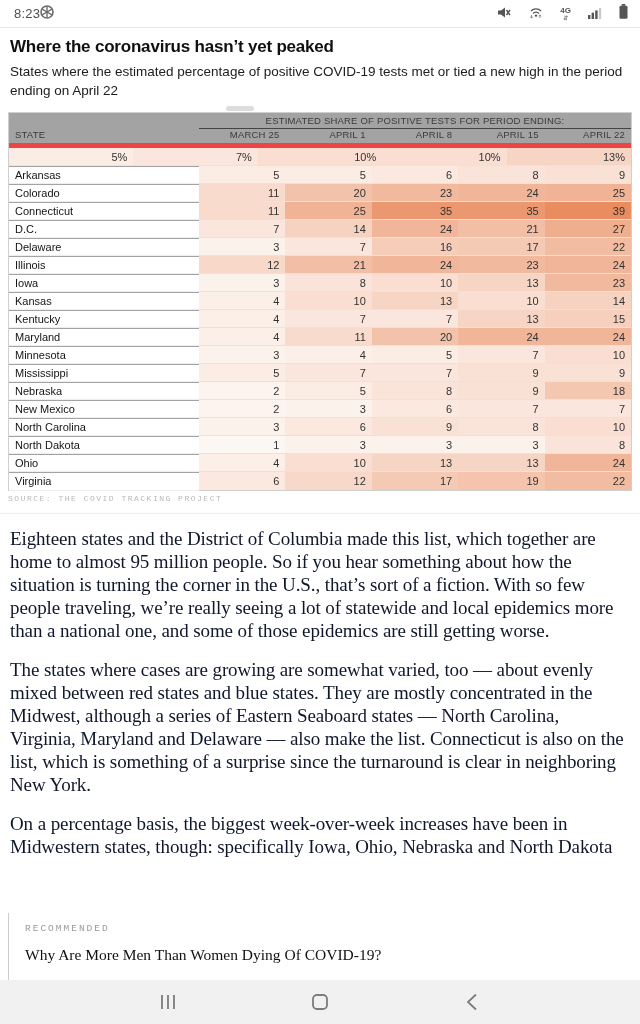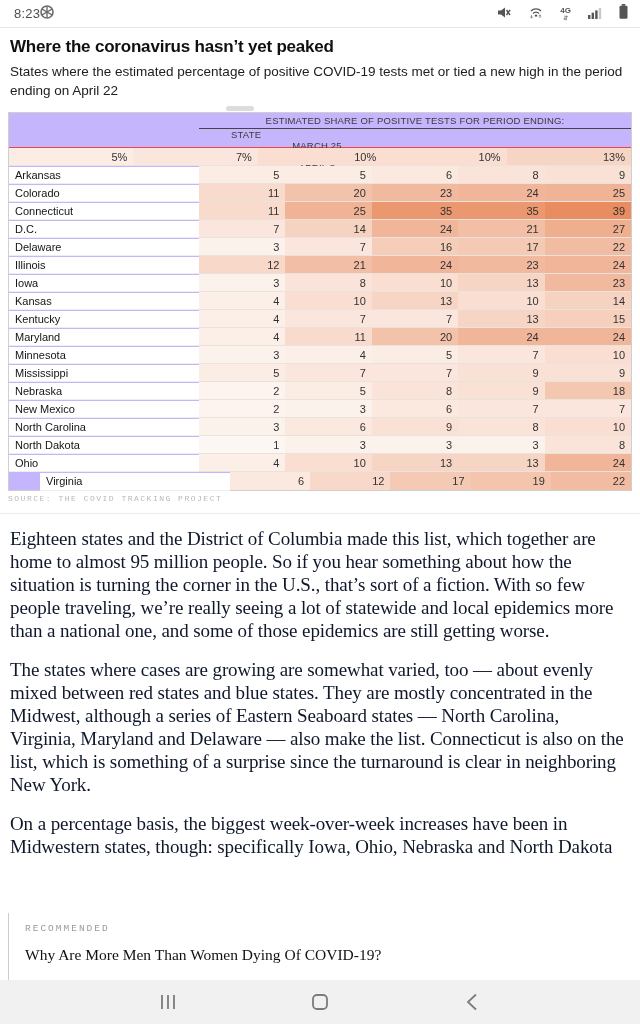--- a/index.html
+++ b/index.html
@@ -17,30 +17,30 @@
 
   
   .article-head { padding:9px 12px 2px 10px; }
   .headline { font-size:17px; font-weight:bold; color:#101010; letter-spacing:-.2px; }
   .subtitle { margin-top:5px; font-size:13.5px; line-height:19px; color:#202020; max-width:622px; }
 
   
   .table-zone { position:relative; margin:10px 8px 0 8px; }
   .scroll-thumb { position:absolute; top:-6px; left:218px; width:28px; height:5px;
                   background:#dcdcdc; border-radius:3px; }
-  .ftable { border:1px solid #cfcfcf; background:#c4b5fd; font-size:11px; }
+  .ftable { border:1px solid #cfcfcf; background:#a3a3a3; font-size:11px; }
   .t-group-row { display:flex; height:16px; align-items:flex-end; }
   .t-group-spacer { width:190px; }
   .t-group-label { flex:1; text-align:center; font-size:9.5px; color:#3a3a3a; letter-spacing:.2px;
                    border-bottom:1px solid #444; padding-bottom:2px; }
-  .t-cols-row { display:flex; height:19px; align-items:center; border-bottom:1px solid #ef4444;flex-direction:column; }
+  .t-cols-row { display:flex; height:19px; align-items:flex-start; border-bottom:5px solid #ef4444; }
   .t-col { flex:1; text-align:right; padding-right:6px; font-size:9.5px; color:#3a3a3a; letter-spacing:.2px; }
   .t-col-state { width:190px; flex:none; text-align:left; padding-left:6px; }
   .t-row { display:flex; height:18px; align-items:center; border-bottom:1px solid #e9e2dd; }
-  .t-row:last-child { border-bottom:none;margin-left:31px; }
+  .t-row:last-child { border-bottom:none; }
   .t-state { width:190px; flex:none; padding-left:6px; font-size:11px; color:#141414; background:#fff;
              height:100%; display:flex; align-items:center; border-bottom:1px solid #eee; margin-bottom:-1px; }
   .t-cell { flex:1; height:100%; display:flex; align-items:center; justify-content:flex-end;
             padding-right:6px; color:#333; }
   .source-line { margin:3px 8px 0 8px; font-family:"Liberation Mono", monospace; font-size:8px;
                  color:#b9b9b9; letter-spacing:1.5px; }
   .head-divider { margin:10px 0 0 0; border-top:1px solid #ececec; }
 
   
   .article-body { padding:13px 12px 0 10px; }

